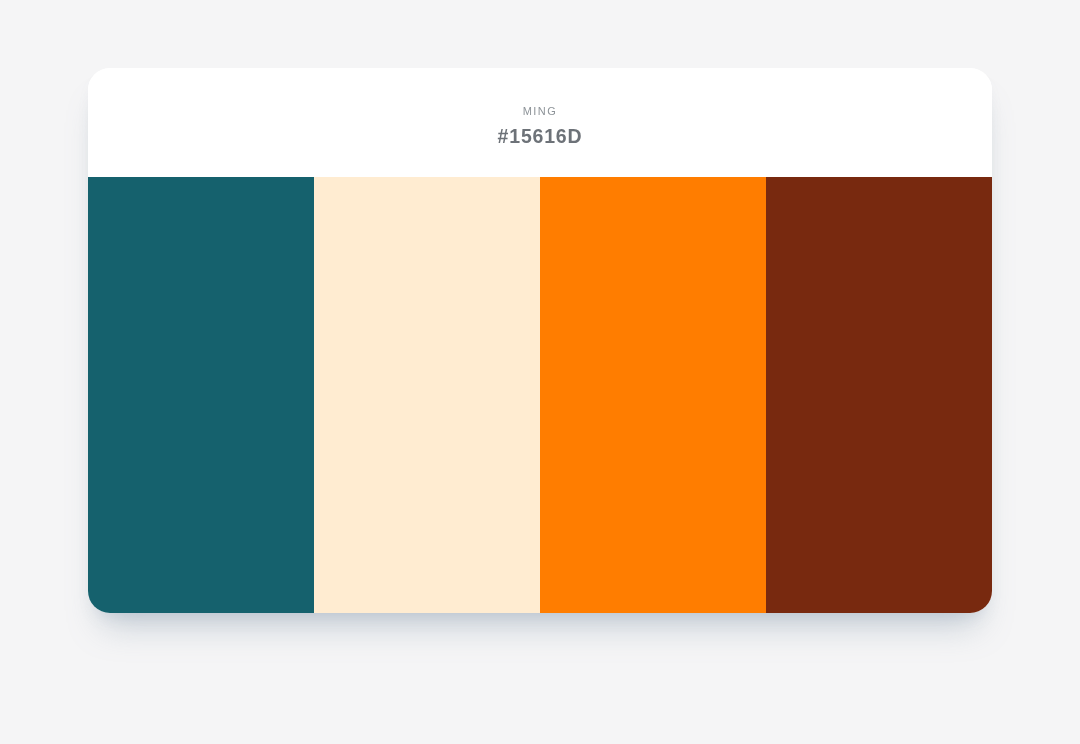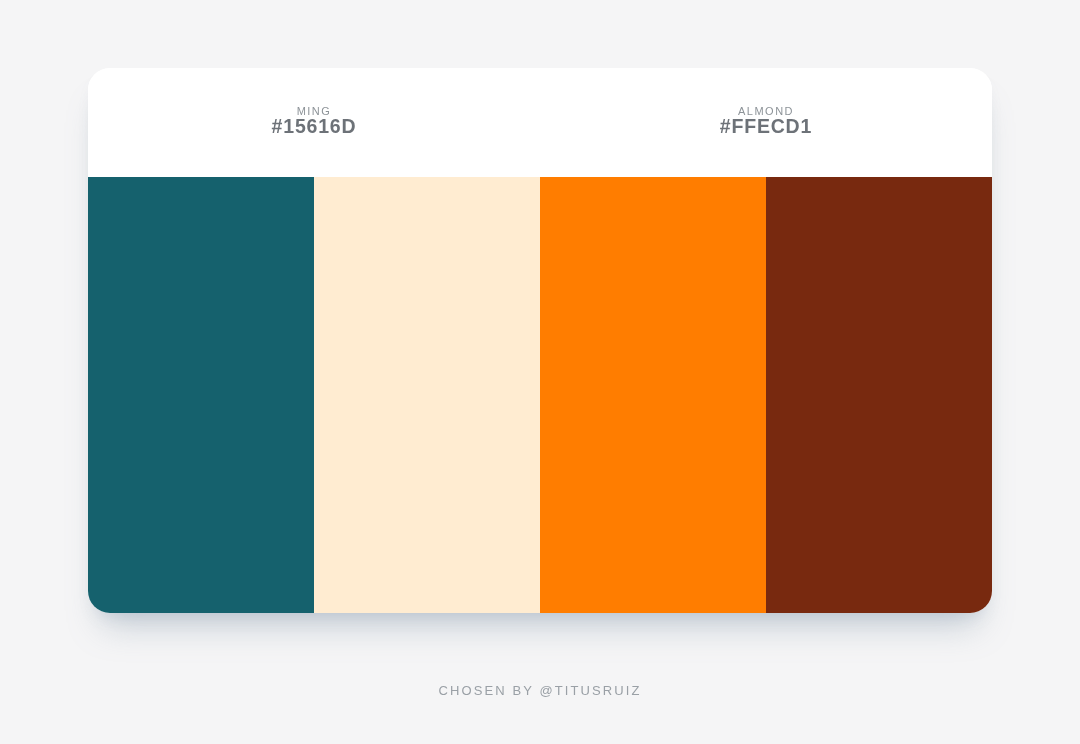--- a/index.html
+++ b/index.html
@@ -60,20 +60,21 @@
   .swatch-name {
     font-size: 11px;
     letter-spacing: 1.5px;
     color: #8d9398;
     text-transform: uppercase;
     line-height: 1;
     font-weight: 400;
   }
 
   .swatch-hex {
+    margin-top: 10px;
     font-size: 19.5px;
     font-weight: bold;
     letter-spacing: 0.8px;
     color: #6d7278;
     line-height: 1;
   }
 
   
   .card-swatches {
     flex: 1 1 auto;
@@ -105,33 +106,28 @@
 
   <div class="palette-card">
 
     <div class="card-header">
 
       <div class="swatch-label">
         <div class="swatch-name">MING</div>
         <div class="swatch-hex">#15616D</div>
       </div>
 
-      <div class="swatch-label">
-        <div class="swatch-name">ALMOND</div>
-        <div class="swatch-hex">#FFECD1</div>
-      </div>
 
 
 
     </div>
 
     <div class="card-swatches">
       <div class="swatch-block" style="background-color: rgb(21, 97, 109);"></div>
       <div class="swatch-block" style="background-color: rgb(255, 236, 209);"></div>
       <div class="swatch-block" style="background-color: rgb(255, 125, 0);"></div>
       <div class="swatch-block" style="background-color: rgb(120, 41, 15);"></div>
     </div>
 
   </div>
 
-  <div class="credit">CHOSEN BY @TITUSRUIZ</div>
 
 </div>
 
 </body></html>

